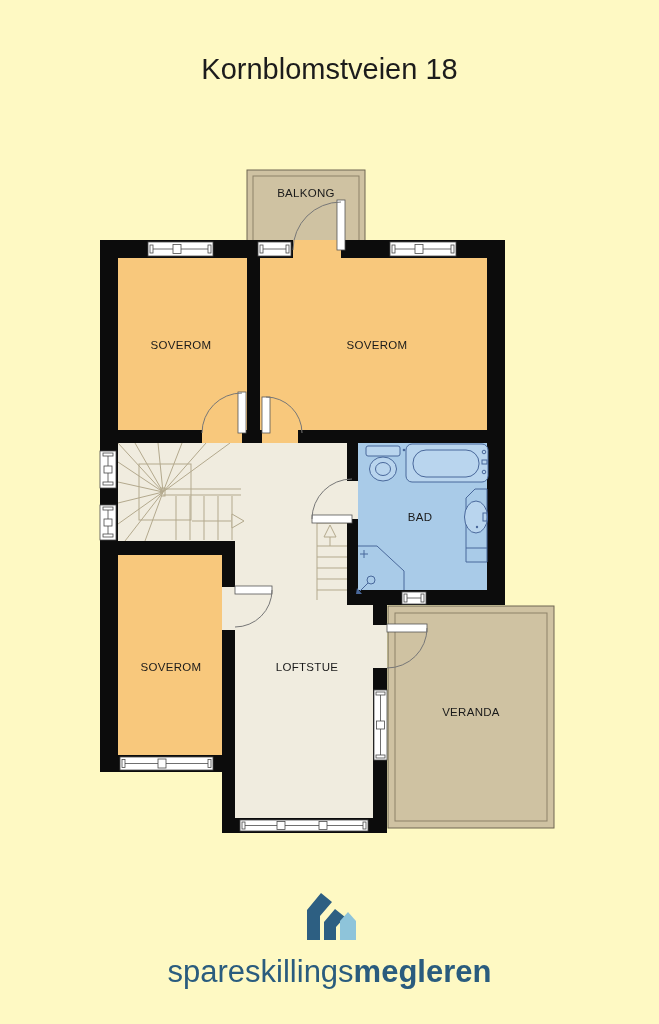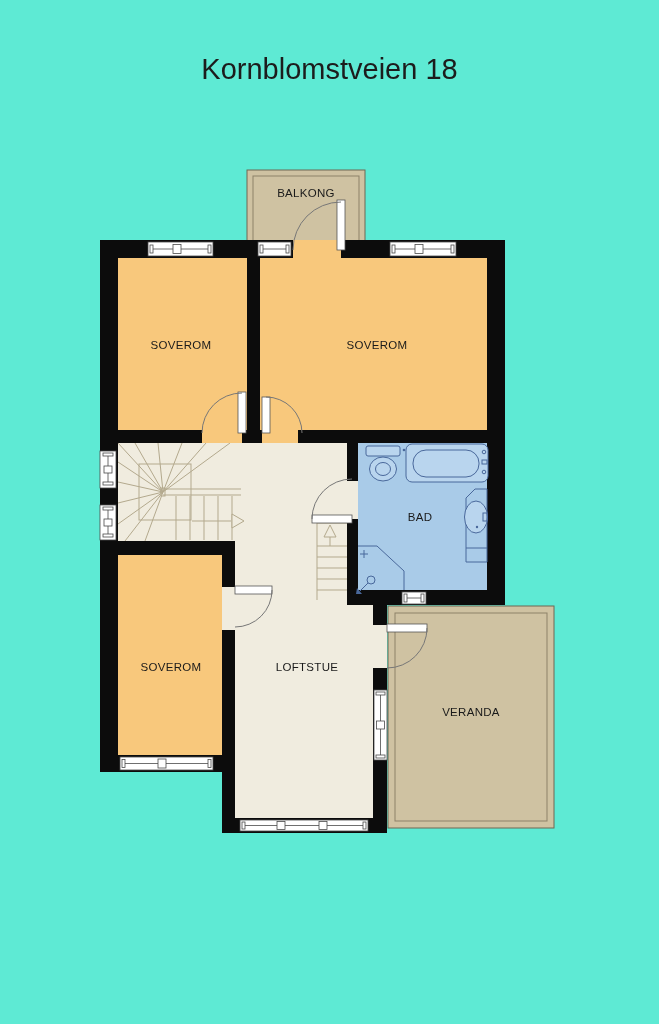--- a/index.html
+++ b/index.html
@@ -1,16 +1,16 @@
 <!DOCTYPE html>
 <html><head>
 <meta charset="utf-8">
 <style>
   html,body{margin:0;padding:0;background:#fff;}
-  .page{position:relative;width:659px;height:1024px;background:#5eead4;overflow:hidden;
+  .page{position:relative;width:659px;height:1024px;background:#fef9c3;overflow:hidden;
         font-family:"Liberation Sans", sans-serif;}
   .title-block{position:absolute;top:52px;left:0;width:659px;text-align:center;color:#1c1c1c;}
   .title-line1{font-size:29px;line-height:34px;font-weight:400;}
   .title-line2{font-size:29px;line-height:36px;font-weight:400;}
   .plan-svg{position:absolute;left:0;top:0;}
   .room-label{font-family:"Liberation Sans",sans-serif;font-size:11.5px;fill:#1a1a1a;
               letter-spacing:.3px;text-anchor:middle;}
   .logo-block{position:absolute;top:882px;left:0;width:659px;text-align:center;}
   .logo-text{font-size:31px;color:#2a5c7e;letter-spacing:0px;margin-top:6px;}
   .logo-text .bold{font-weight:bold;}
@@ -241,14 +241,24 @@
       <text class="room-label" x="306" y="197">BALKONG</text>
       <text class="room-label" x="181" y="349">SOVEROM</text>
       <text class="room-label" x="377" y="349">SOVEROM</text>
       <text class="room-label" x="420" y="521">BAD</text>
       <text class="room-label" x="171" y="671">SOVEROM</text>
       <text class="room-label" x="307" y="671">LOFTSTUE</text>
       <text class="room-label" x="471" y="716">VERANDA</text>
     </g>
   </svg>
 
+  <div class="logo-block">
+    <svg width="60" height="62" viewBox="0 0 60 62">
+      <path d="M7,58 L7,28 L21,11 L32,20 L20,34 L20,58 Z" fill="#2d5f82"></path>
+      <path d="M24,58 L24,40 L35,27 L45,35 L36,45 L36,58 Z" fill="#2d5f82"></path>
+      <path d="M40,58 L40,39 L48,30 L56,39 L56,58 Z" fill="#8ec4da"></path>
+    </svg>
+    <div class="logo-text">
+      <span>spareskillings</span><span class="bold">megleren</span>
+    </div>
+  </div>
 
 </div>
 
 </body></html>

